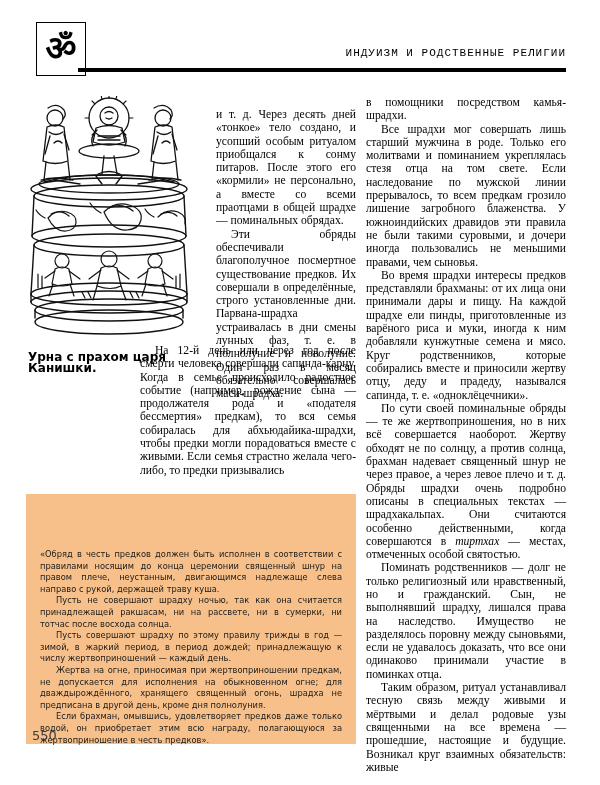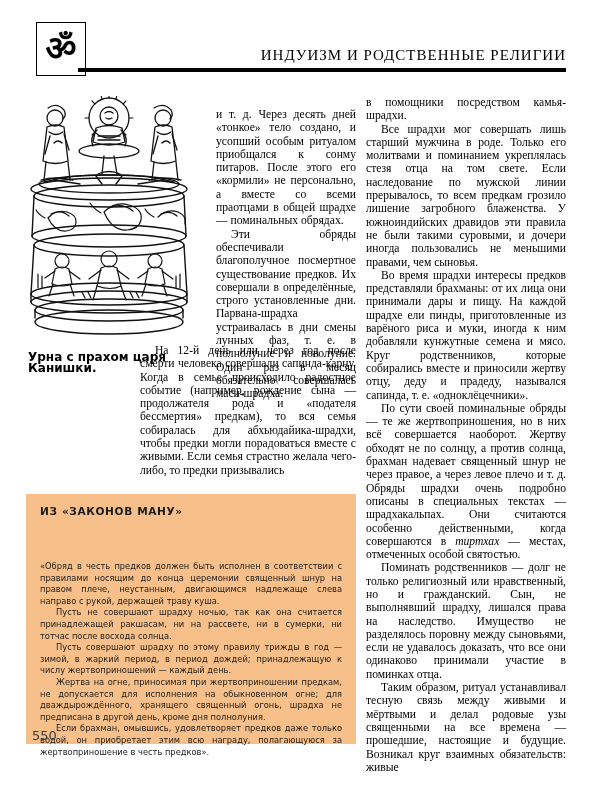--- a/index.html
+++ b/index.html
@@ -54,22 +54,22 @@
     left: 78px;
     top: 68px;
     width: 488px;
     height: 4px;
     background: #000;
   }
   .header-title {
     position: absolute;
     right: 34px;
     top: 47px;
-    font-family: Liberation Serif, serif;
-    font-size: 15px;
+    font-family: Liberation Mono, monospace;
+    font-size: 11px;
     letter-spacing: 1.0px;
     font-weight: 400;
     color: #000;
     white-space: nowrap;
   }
 
   
   .col {
     position: absolute;
     font-size: 11.6px;
@@ -286,21 +286,20 @@
   <div class="col" id="col-right">
     <p class="noindent">в помощники посредством камья-шрадхи.</p>
     <p>Все шрадхи мог совершать лишь старший мужчина в роде. Только его молитвами и поминанием укреплялась стезя отца на том свете. Если наследование по мужской линии прерывалось, то всем предкам грозило лишение загробного блаженства. У южноиндийских дравидов эти правила не были такими суровыми, и дочери иногда пользовались не меньшими правами, чем сыновья.</p>
     <p>Во время шрадхи интересы предков представляли брахманы: от их лица они принимали дары и пищу. На каждой шрадхе ели пинды, приготовленные из варёного риса и муки, иногда к ним добавляли кунжутные семена и мясо. Круг родственников, которые собирались вместе и приносили жертву отцу, деду и прадеду, назывался сапинда, т. е. «одноклёцечники».</p>
     <p id="p-with-italic">По сути своей поминальные обряды — те же жертвоприношения, но в них всё совершается наоборот. Жертву обходят не по солнцу, а против солнца, брахман надевает священный шнур не через правое, а через левое плечо и т. д. Обряды шрадхи очень подробно описаны в специальных текстах — шрадхакальпах. Они считаются особенно действенными, когда совершаются в <em class="ital">тиртхах</em> — местах, отмеченных особой святостью.</p>
     <p>Поминать родственников — долг не только религиозный или нравственный, но и гражданский. Сын, не выполнявший шрадху, лишался права на наследство. Имущество не разделялось поровну между сыновьями, если не удавалось доказать, что все они одинаково принимали участие в поминках отца.</p>
     <p>Таким образом, ритуал устанавливал тесную связь между живыми и мёртвыми и делал родовые узы священными на все времена — прошедшие, настоящие и будущие. Возникал круг взаимных обязательств: живые</p>
   </div>
 
   <div class="inset">
-    <div class="inset-title">ИЗ «ЗАКОНОВ МАНУ»</div>
     <div class="inset-body">
       <p class="noindent">«Обряд в честь предков должен быть исполнен в соответствии с правилами носящим до конца церемонии священный шнур на правом плече, неустанным, двигающимся надлежаще слева направо с рукой, держащей траву куша.</p>
       <p>Пусть не совершают шрадху ночью, так как она считается принадлежащей ракшасам, ни на рассвете, ни в сумерки, ни тотчас после восхода солнца.</p>
       <p>Пусть совершают шрадху по этому правилу трижды в год — зимой, в жаркий период, в период дождей; принадлежащую к числу жертвоприношений — каждый день.</p>
       <p>Жертва на огне, приносимая при жертвоприношении предкам, не допускается для исполнения на обыкновенном огне; для дваждырождённого, хранящего священный огонь, шрадха не предписана в другой день, кроме дня полнолуния.</p>
       <p>Если брахман, омывшись, удовлетворяет предков даже только водой, он приобретает этим всю награду, полагающуюся за жертвоприношение в честь предков».</p>
     </div>
   </div>
 
   <div class="folio">550</div>

